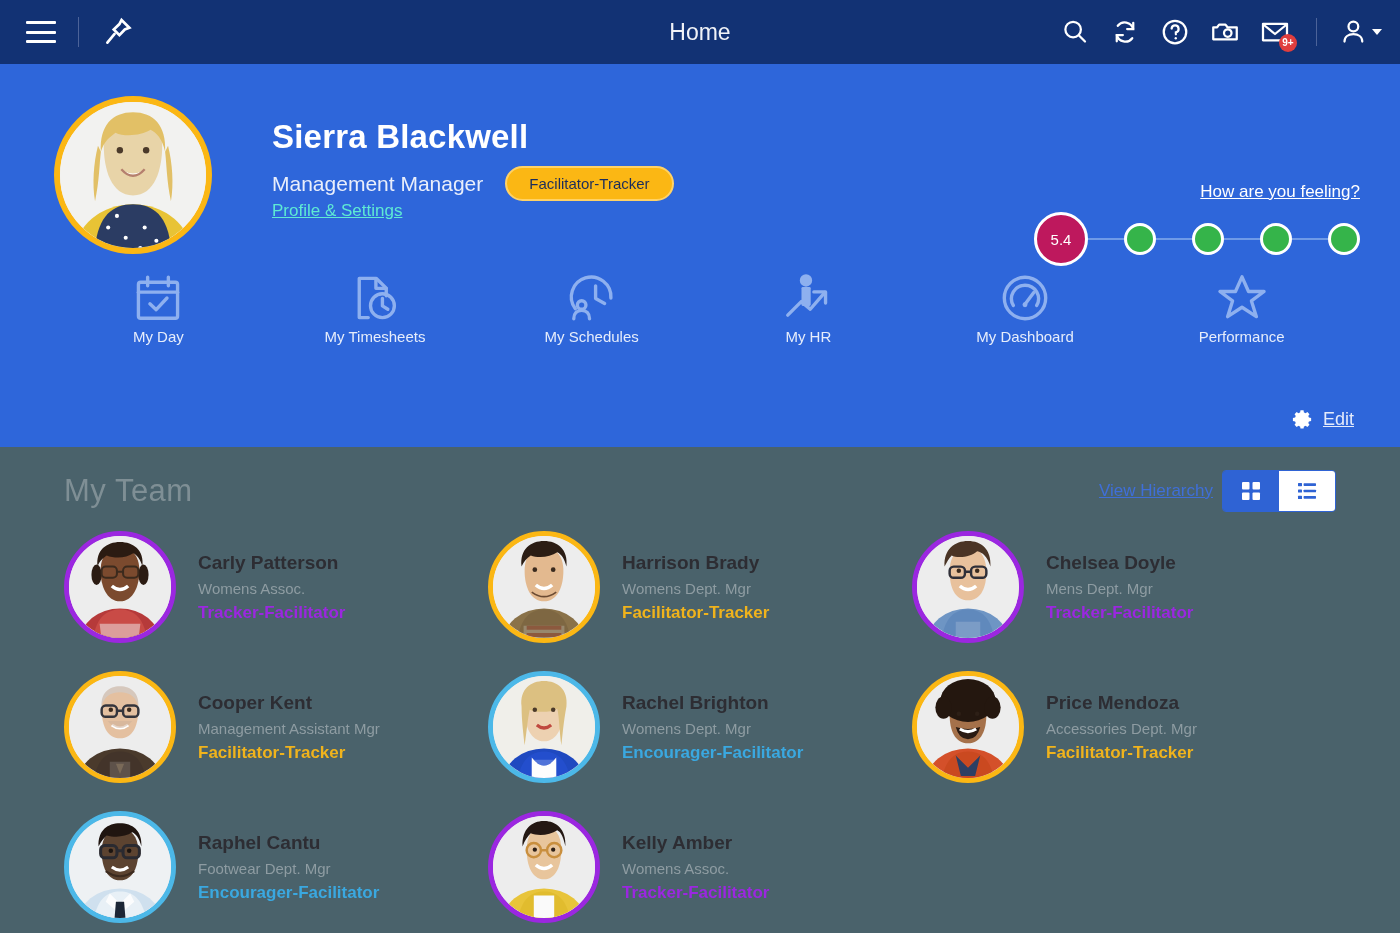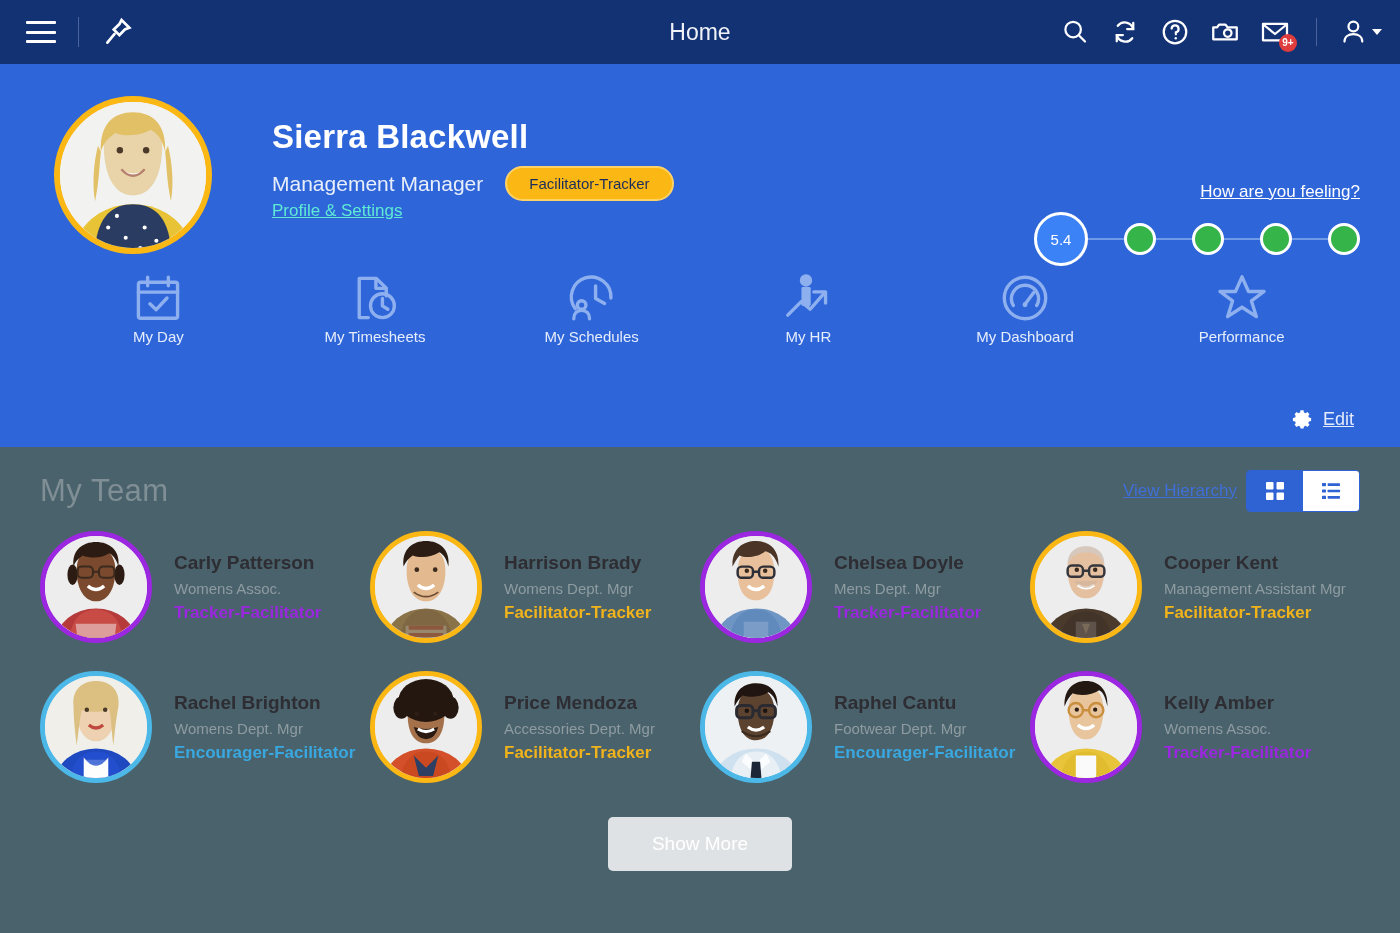--- a/index.html
+++ b/index.html
@@ -126,21 +126,21 @@
   .edit-row {
     position: absolute; right: 46px; bottom: 16px;
     display: flex; align-items: center; gap: 9px; cursor: pointer;
   }
   .edit-label { color: #e4ebfb; font-size: 18px; text-decoration: underline; }
 
   
   .team {
     background: #4a626b;
     height: 394px;
-    padding: 0 40px;
+    padding: 0 64px;
     position: relative;
   }
   .team-head {
     display: flex; align-items: center; height: 78px; padding-top: 10px;
   }
   .team-title {
     font-size: 31px; color: #7f8f95; letter-spacing: .5px;
   }
   .team-head-right { margin-left: auto; display: flex; align-items: center; gap: 9px; }
   .hier-link {
@@ -151,21 +151,21 @@
     border: 1px solid #2f63d4;
   }
   .vt-btn {
     width: 56px; height: 40px; display: flex; align-items: center; justify-content: center;
     cursor: pointer;
   }
   .vt-btn.off { background: #2f63d4; }
   .vt-btn.on  { background: #ffffff; }
 
   .grid {
-    display: grid; grid-template-columns: repeat(4, 1fr);
+    display: grid; grid-template-columns: repeat(3, 1fr);
     row-gap: 28px; margin-top: 6px;
   }
   .member { display: flex; align-items: center; cursor: pointer; }
   .avatar-sm {
     width: 112px; height: 112px; border-radius: 50%;
     border: 5px solid #9b27e0; overflow: hidden; flex: none;
     background: #ececec;
   }
   .avatar-sm svg { display:block; width:100%; height:100%; }
   .m-text { margin-left: 22px; }
@@ -268,21 +268,21 @@
         <span class="prof-role">Management Manager</span>
         <span class="pill">Facilitator-Tracker</span>
       </div>
       <a class="prof-link">Profile &amp; Settings</a>
     </div>
   </div>
 
   <div class="feeling">
     <span class="feeling-link">How are you feeling?</span>
     <div class="dots">
-      <span class="dot lg" style="background: #3b82f6;">5.4</span>
+      <span class="dot lg" style="background: #be185d;">5.4</span>
       <span class="connector"></span>
       <span class="dot sm" style="background: rgb(53, 180, 74);"></span>
       <span class="connector"></span>
       <span class="dot sm" style="background: rgb(53, 180, 74);"></span>
       <span class="connector"></span>
       <span class="dot sm" style="background: rgb(53, 180, 74);"></span>
       <span class="connector"></span>
       <span class="dot sm" style="background: rgb(53, 180, 74);"></span>
     </div>
   </div>

